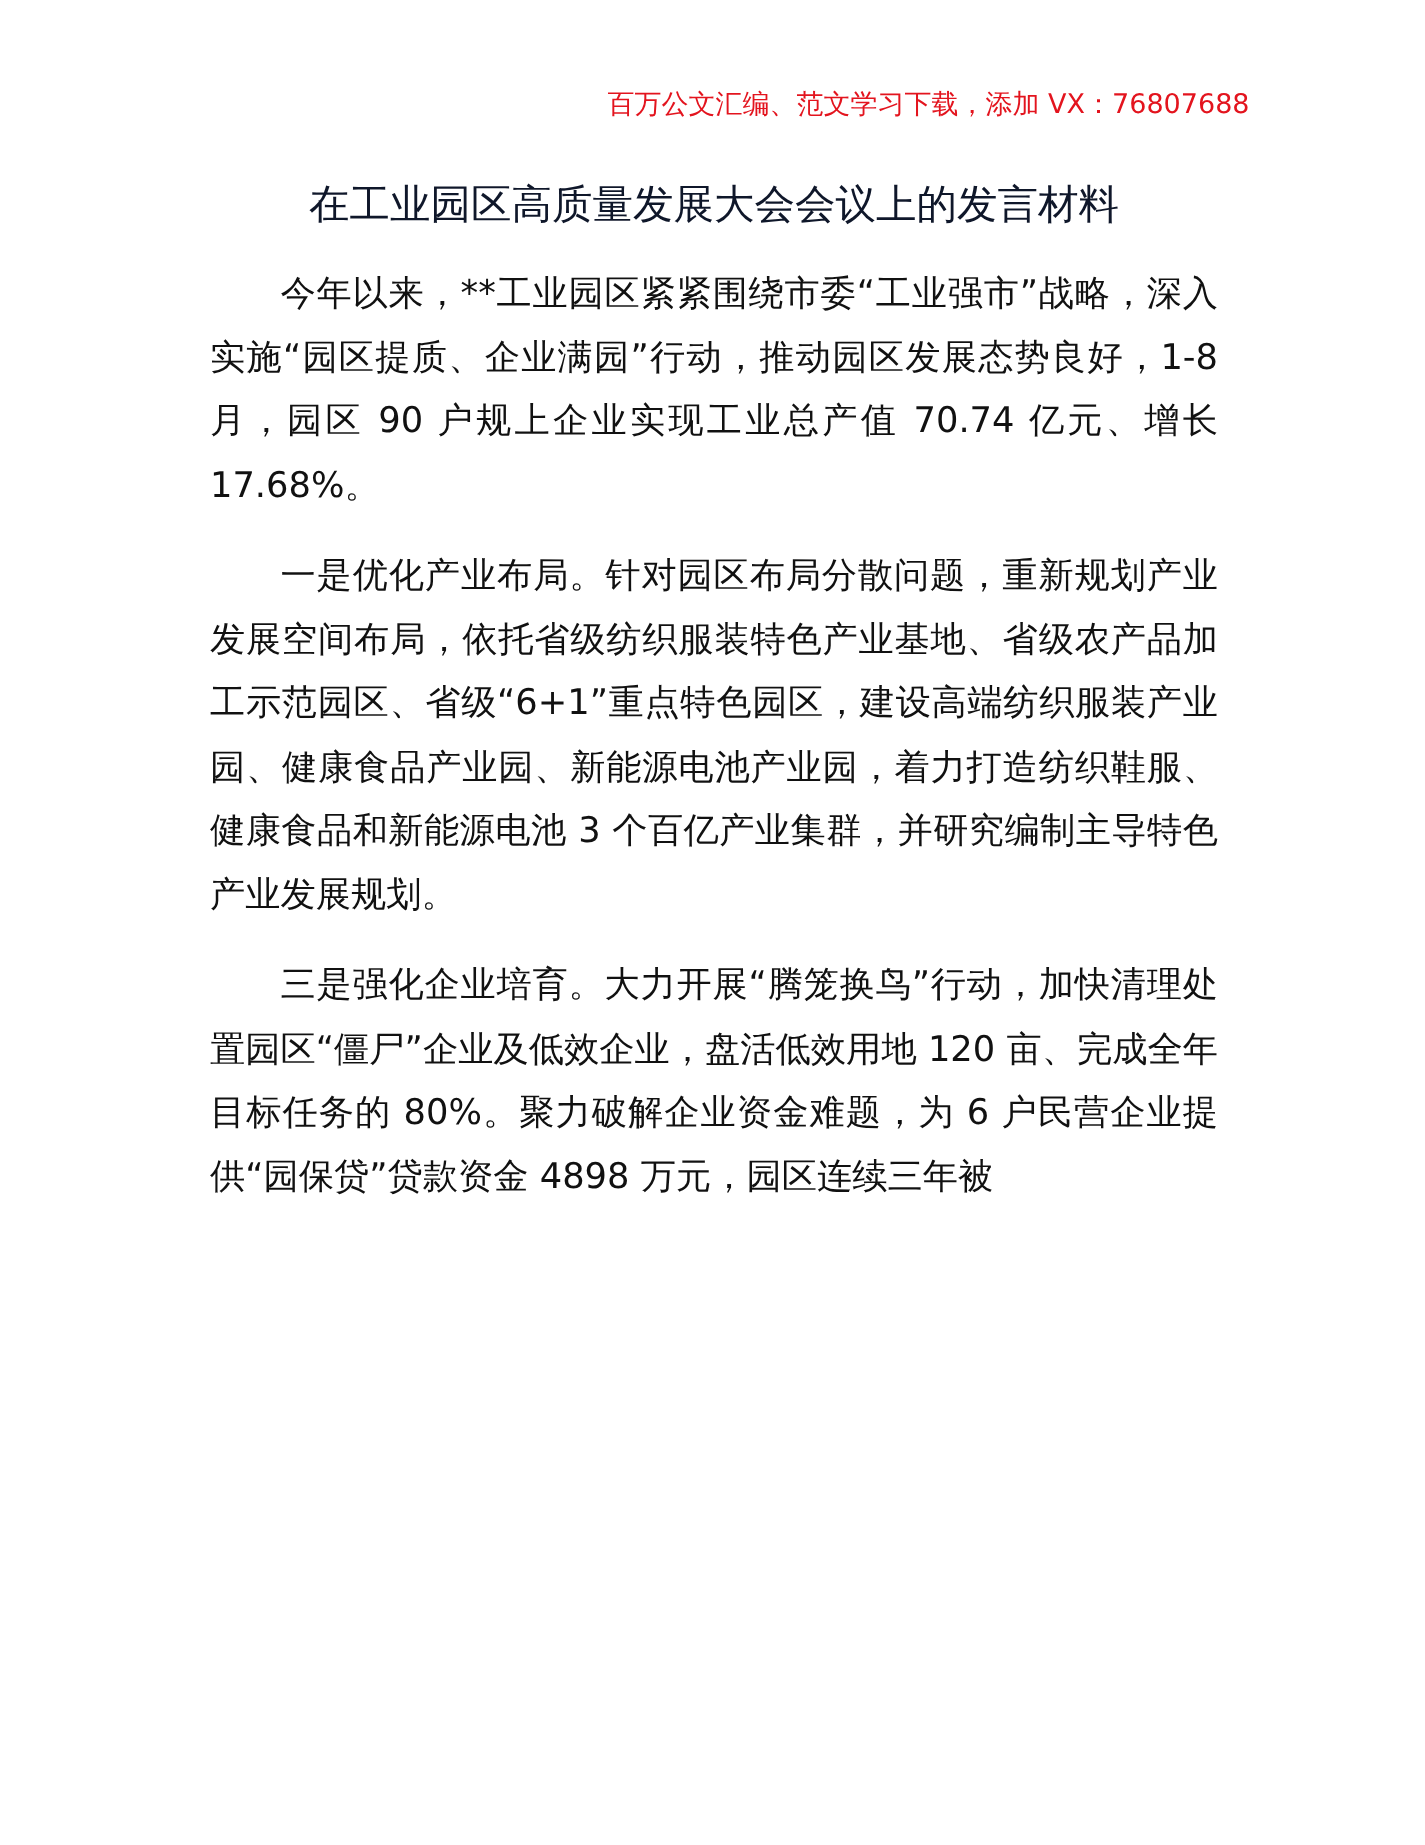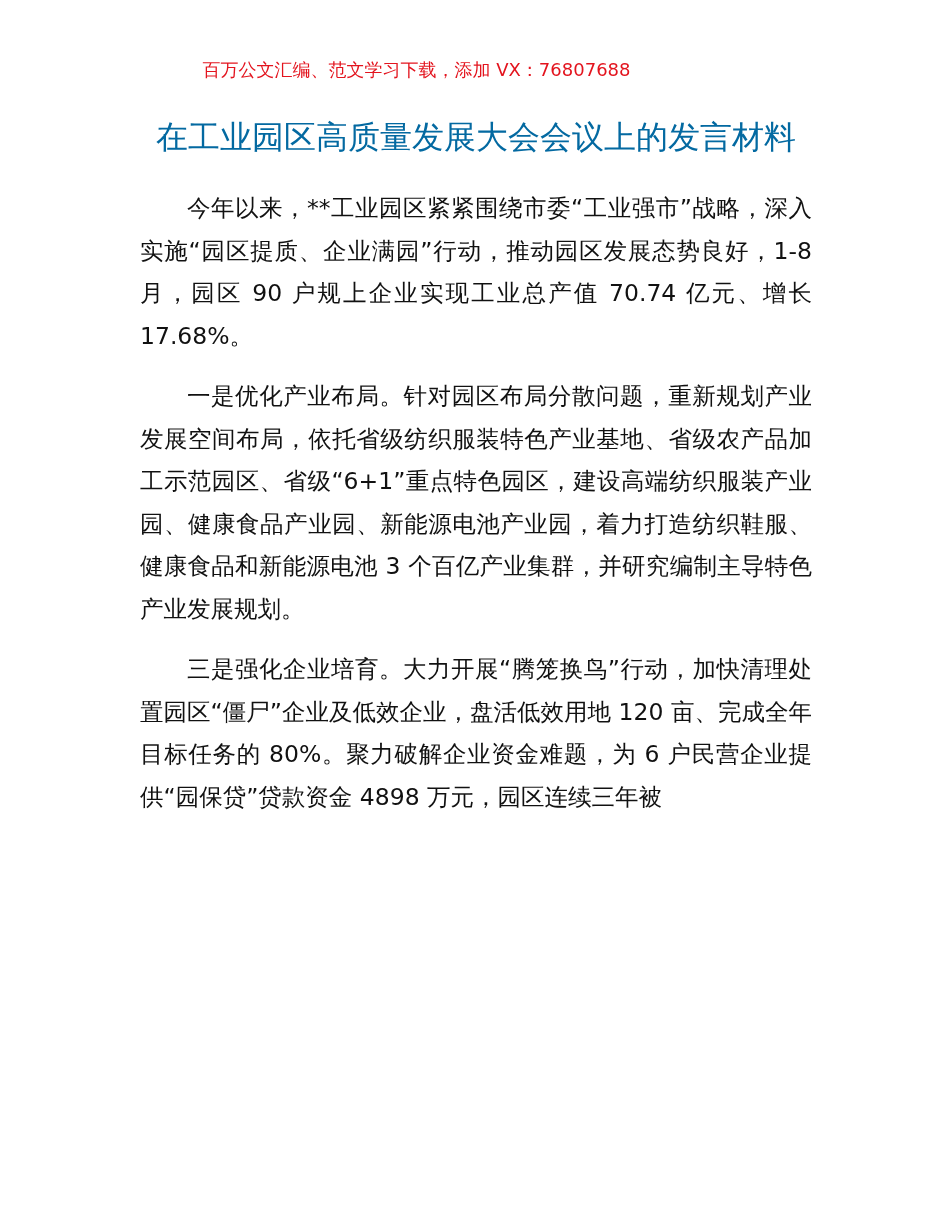--- a/index.html
+++ b/index.html
@@ -19,35 +19,35 @@
     position: absolute;
     left: 0; top: 0;
     width: 950px; height: 1230px;
     background: #ffffff;
   }
   .watermark {
     position: absolute;
     top: 56px;
     left: 0;
     width: 833px;
-    text-align: center;
+    text-align: right;
     color: #e3141e;
     font-size: 18px;
     line-height: 28px;
     letter-spacing: 0px;
   }
   .title {
     position: absolute;
     top: 115px;
     left: 140px;
     width: 672px;
     text-align: center;
-    font-size: 32px;
+    font-size: 27px;
     line-height: 44px;
-    color: #0369a1;
+    color: #0f172a;
     white-space: nowrap;
   }
   .body-text {
     position: absolute;
     left: 140px;
     width: 672px;
     font-size: 23.5px;
     line-height: 42.5px;
     color: #111111;
     text-align: justify;
@@ -60,19 +60,19 @@
 </style>
 </head>
 <body>
 
 <div class="page">
 
   <div class="watermark">百万公文汇编、范文学习下载，添加 VX：76807688</div>
 
   <div class="title">在工业园区高质量发展大会会议上的发言材料</div>
 
-  <div class="body-text" style="top:187px;">
+  <div class="body-text" style="top:174px;">
     <p class="para">今年以来，**工业园区紧紧围绕市委“工业强市”战略，深入实施“园区提质、企业满园”行动，推动园区发展态势良好，1-8 月，园区 90 户规上企业实现工业总产值 70.74 亿元、增长 17.68%。</p>
     <p class="para">一是优化产业布局。针对园区布局分散问题，重新规划产业发展空间布局，依托省级纺织服装特色产业基地、省级农产品加工示范园区、省级“6+1”重点特色园区，建设高端纺织服装产业园、健康食品产业园、新能源电池产业园，着力打造纺织鞋服、健康食品和新能源电池 3 个百亿产业集群，并研究编制主导特色产业发展规划。</p>
     <p class="para">三是强化企业培育。大力开展“腾笼换鸟”行动，加快清理处置园区“僵尸”企业及低效企业，盘活低效用地 120 亩、完成全年目标任务的 80%。聚力破解企业资金难题，为 6 户民营企业提供“园保贷”贷款资金 4898 万元，园区连续三年被</p>
   </div>
 
 </div>
 
 </body></html>

